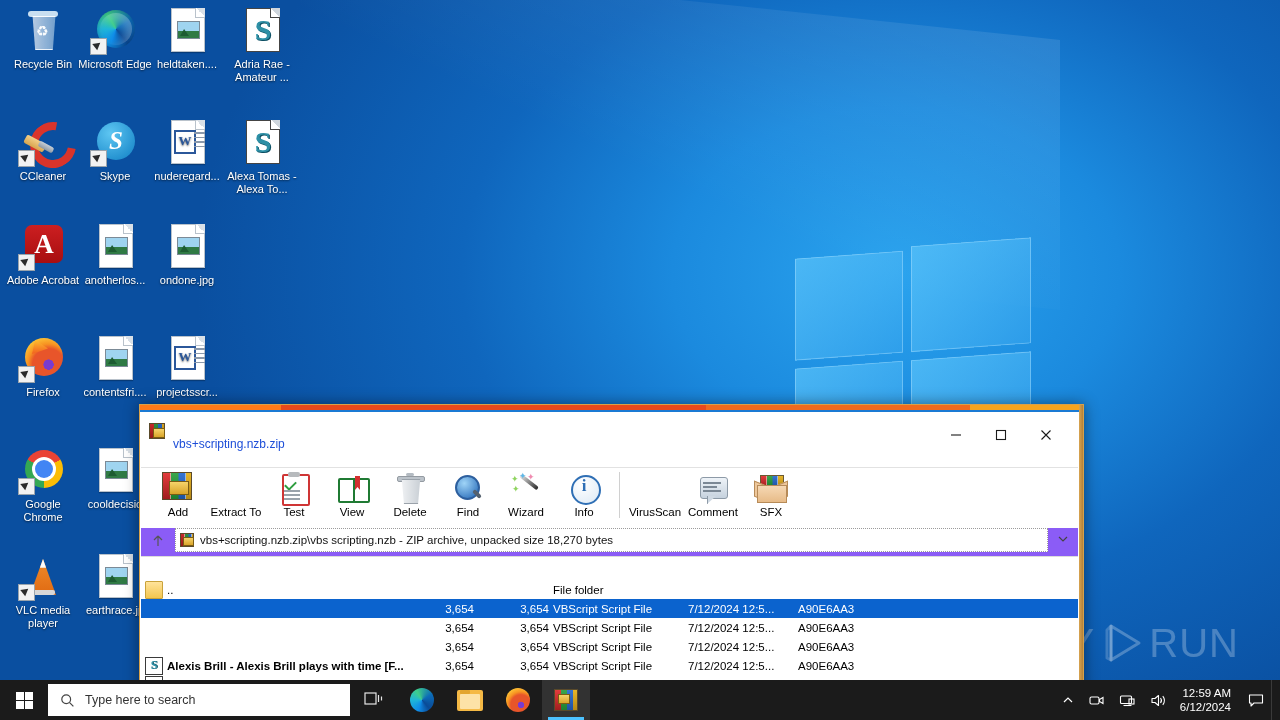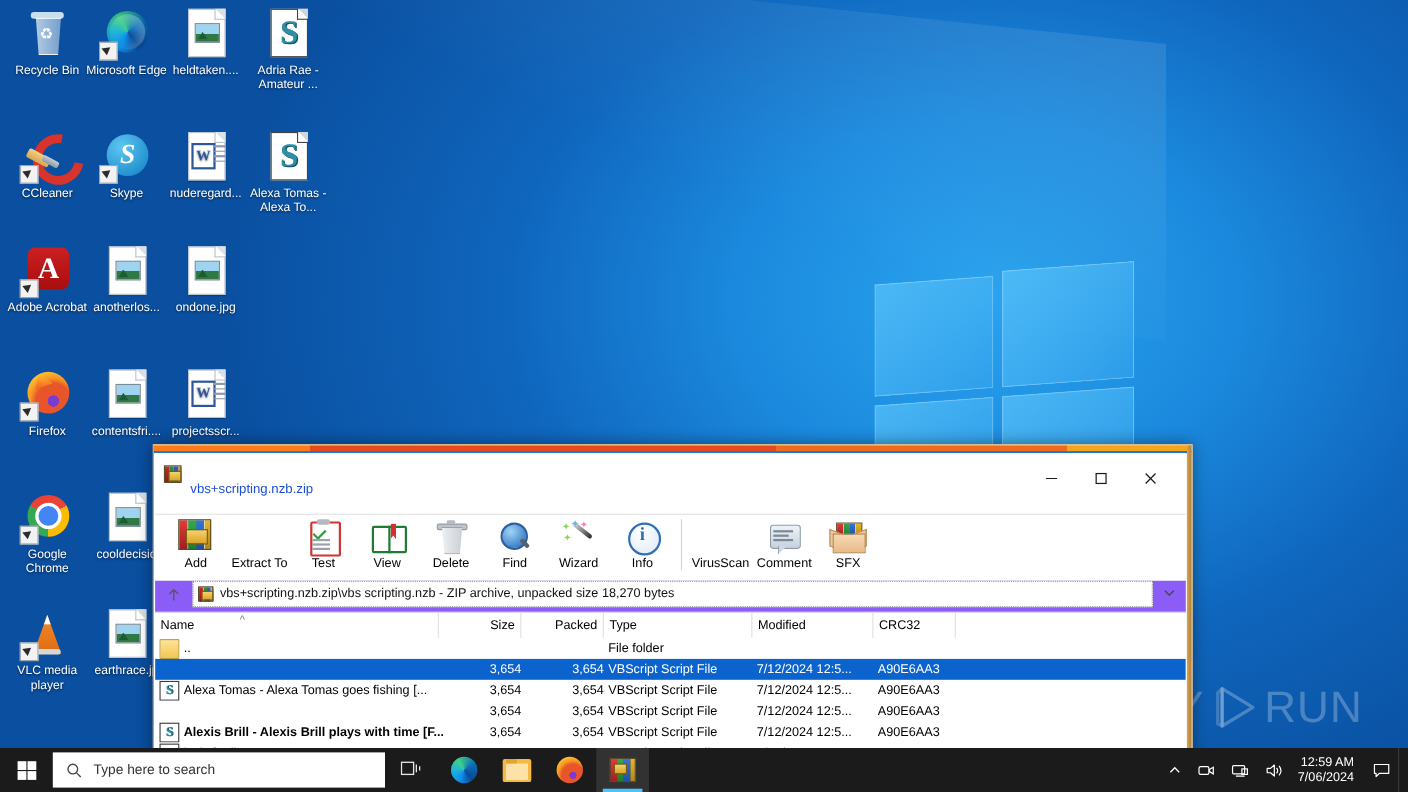--- a/index.html
+++ b/index.html
@@ -916,41 +916,20 @@
           <span class="rar-books"></span>
           <span>vbs+scripting.nzb.zip\vbs scripting.nzb - ZIP archive, unpacked size 18,270 bytes</span>
         </div>
         <div id="wr-addr-drop">
           <svg width="12" height="12" viewBox="0 0 12 12">
               <path d="M2 4 L6 8 L10 4" stroke="#444" stroke-width="1.2" fill="none"></path>
             </svg>
         </div>
       </div>
 
-      <div id="wr-cols">
-          <div class="col" style="left: 0px; width: 258px;">
-            <span class="t">Name</span>
-          </div>
-          <div class="col r" style="left: 258px; width: 75px;">
-            <span class="t">Size</span>
-          </div>
-          <div class="col r" style="left: 333px; width: 75px;">
-            <span class="t">Packed</span>
-          </div>
-          <div class="col" style="left: 408px; width: 135px;">
-            <span class="t">Type</span>
-          </div>
-          <div class="col" style="left: 543px; width: 110px;">
-            <span class="t">Modified</span>
-          </div>
-          <div class="col" style="left: 653px; width: 75px;">
-            <span class="t">CRC32</span>
-          </div>
-          <div class="sortmark">^</div>
-        </div>
 
       <div id="wr-list">
           <div class="frow">
             <div class="cell l" style="left: 0px; width: 258px;">
               <span class="fico fico-folder"></span>
               <span>..</span>
             </div>
             <div class="cell r" style="left: 258px; width: 75px;">
               <span></span>
             </div>
@@ -978,24 +957,20 @@
               <span>VBScript Script File</span>
             </div>
             <div class="cell l" style="left: 543px; width: 110px;">
               <span>7/12/2024 12:5...</span>
             </div>
             <div class="cell l" style="left: 653px; width: 75px;">
               <span>A90E6AA3</span>
             </div>
           </div>
           <div class="frow">
-            <div class="cell l" style="left: 0px; width: 258px;">
-              <span class="fico fico-vbs"></span>
-              <span>Alexa Tomas - Alexa Tomas goes fishing  [...</span>
-            </div>
             <div class="cell r" style="left: 258px; width: 75px;">
               <span>3,654</span>
             </div>
             <div class="cell r" style="left: 333px; width: 75px;">
               <span>3,654</span>
             </div>
             <div class="cell l" style="left: 408px; width: 135px;">
               <span>VBScript Script File</span>
             </div>
             <div class="cell l" style="left: 543px; width: 110px;">
@@ -1142,21 +1117,21 @@
       </div>
       <div class="tbtn">
         <svg width="17" height="15" viewBox="0 0 17 15">
           <path d="M2 5.5 L5 5.5 L8.5 2.5 L8.5 12.5 L5 9.5 L2 9.5 Z" fill="none" stroke="#fff" stroke-width="1.1" stroke-linejoin="round"></path>
           <path d="M10.5 5 A4 4 0 0 1 10.5 10" fill="none" stroke="#fff" stroke-width="1.1"></path>
           <path d="M12.8 3.2 A7 7 0 0 1 12.8 11.8" fill="none" stroke="#fff" stroke-width="1.1"></path>
         </svg>
       </div>
       <div id="clock">
         <div>12:59 AM</div>
-        <div>7/06/2024</div>
+        <div>6/12/2024</div>
       </div>
       <div class="tbtn">
         <svg width="16" height="15" viewBox="0 0 16 15">
           <path d="M1.5 2 L14.5 2 L14.5 10 L6 10 L3 13 L3 10 L1.5 10 Z" fill="none" stroke="#fff" stroke-width="1.1" stroke-linejoin="round"></path>
         </svg>
       </div>
       <div id="showdesk"></div>
     </div>
   </div>
 

